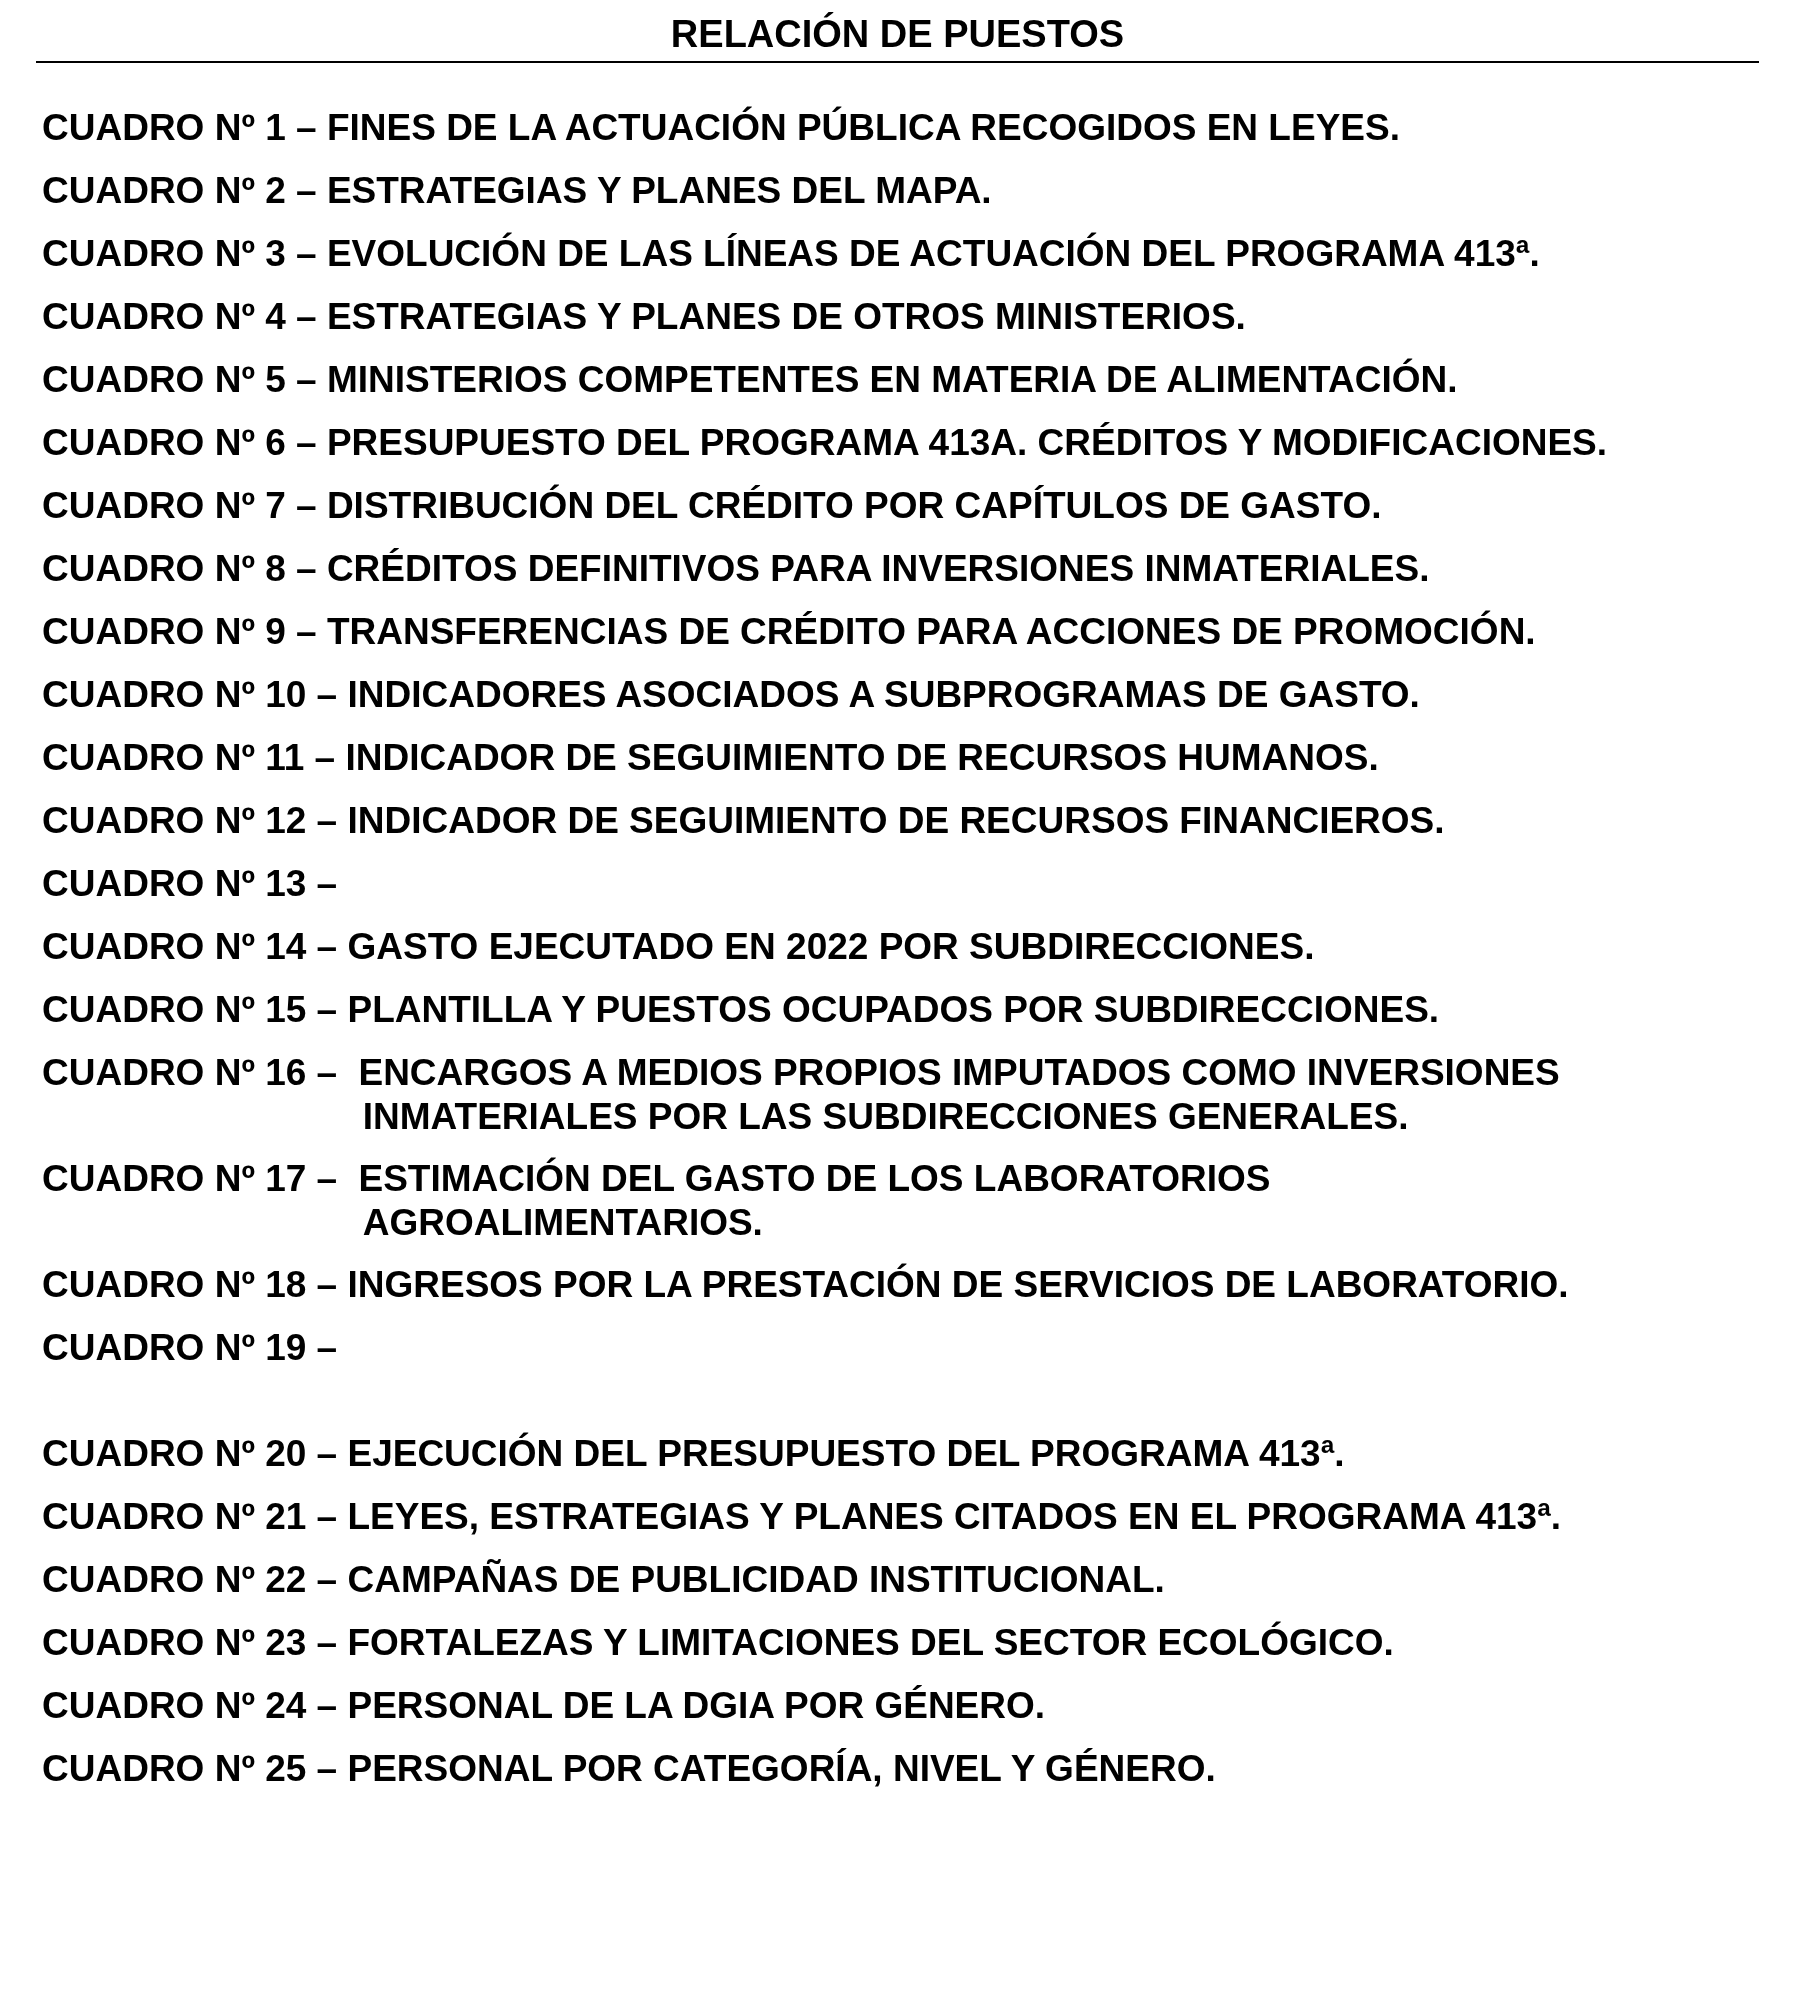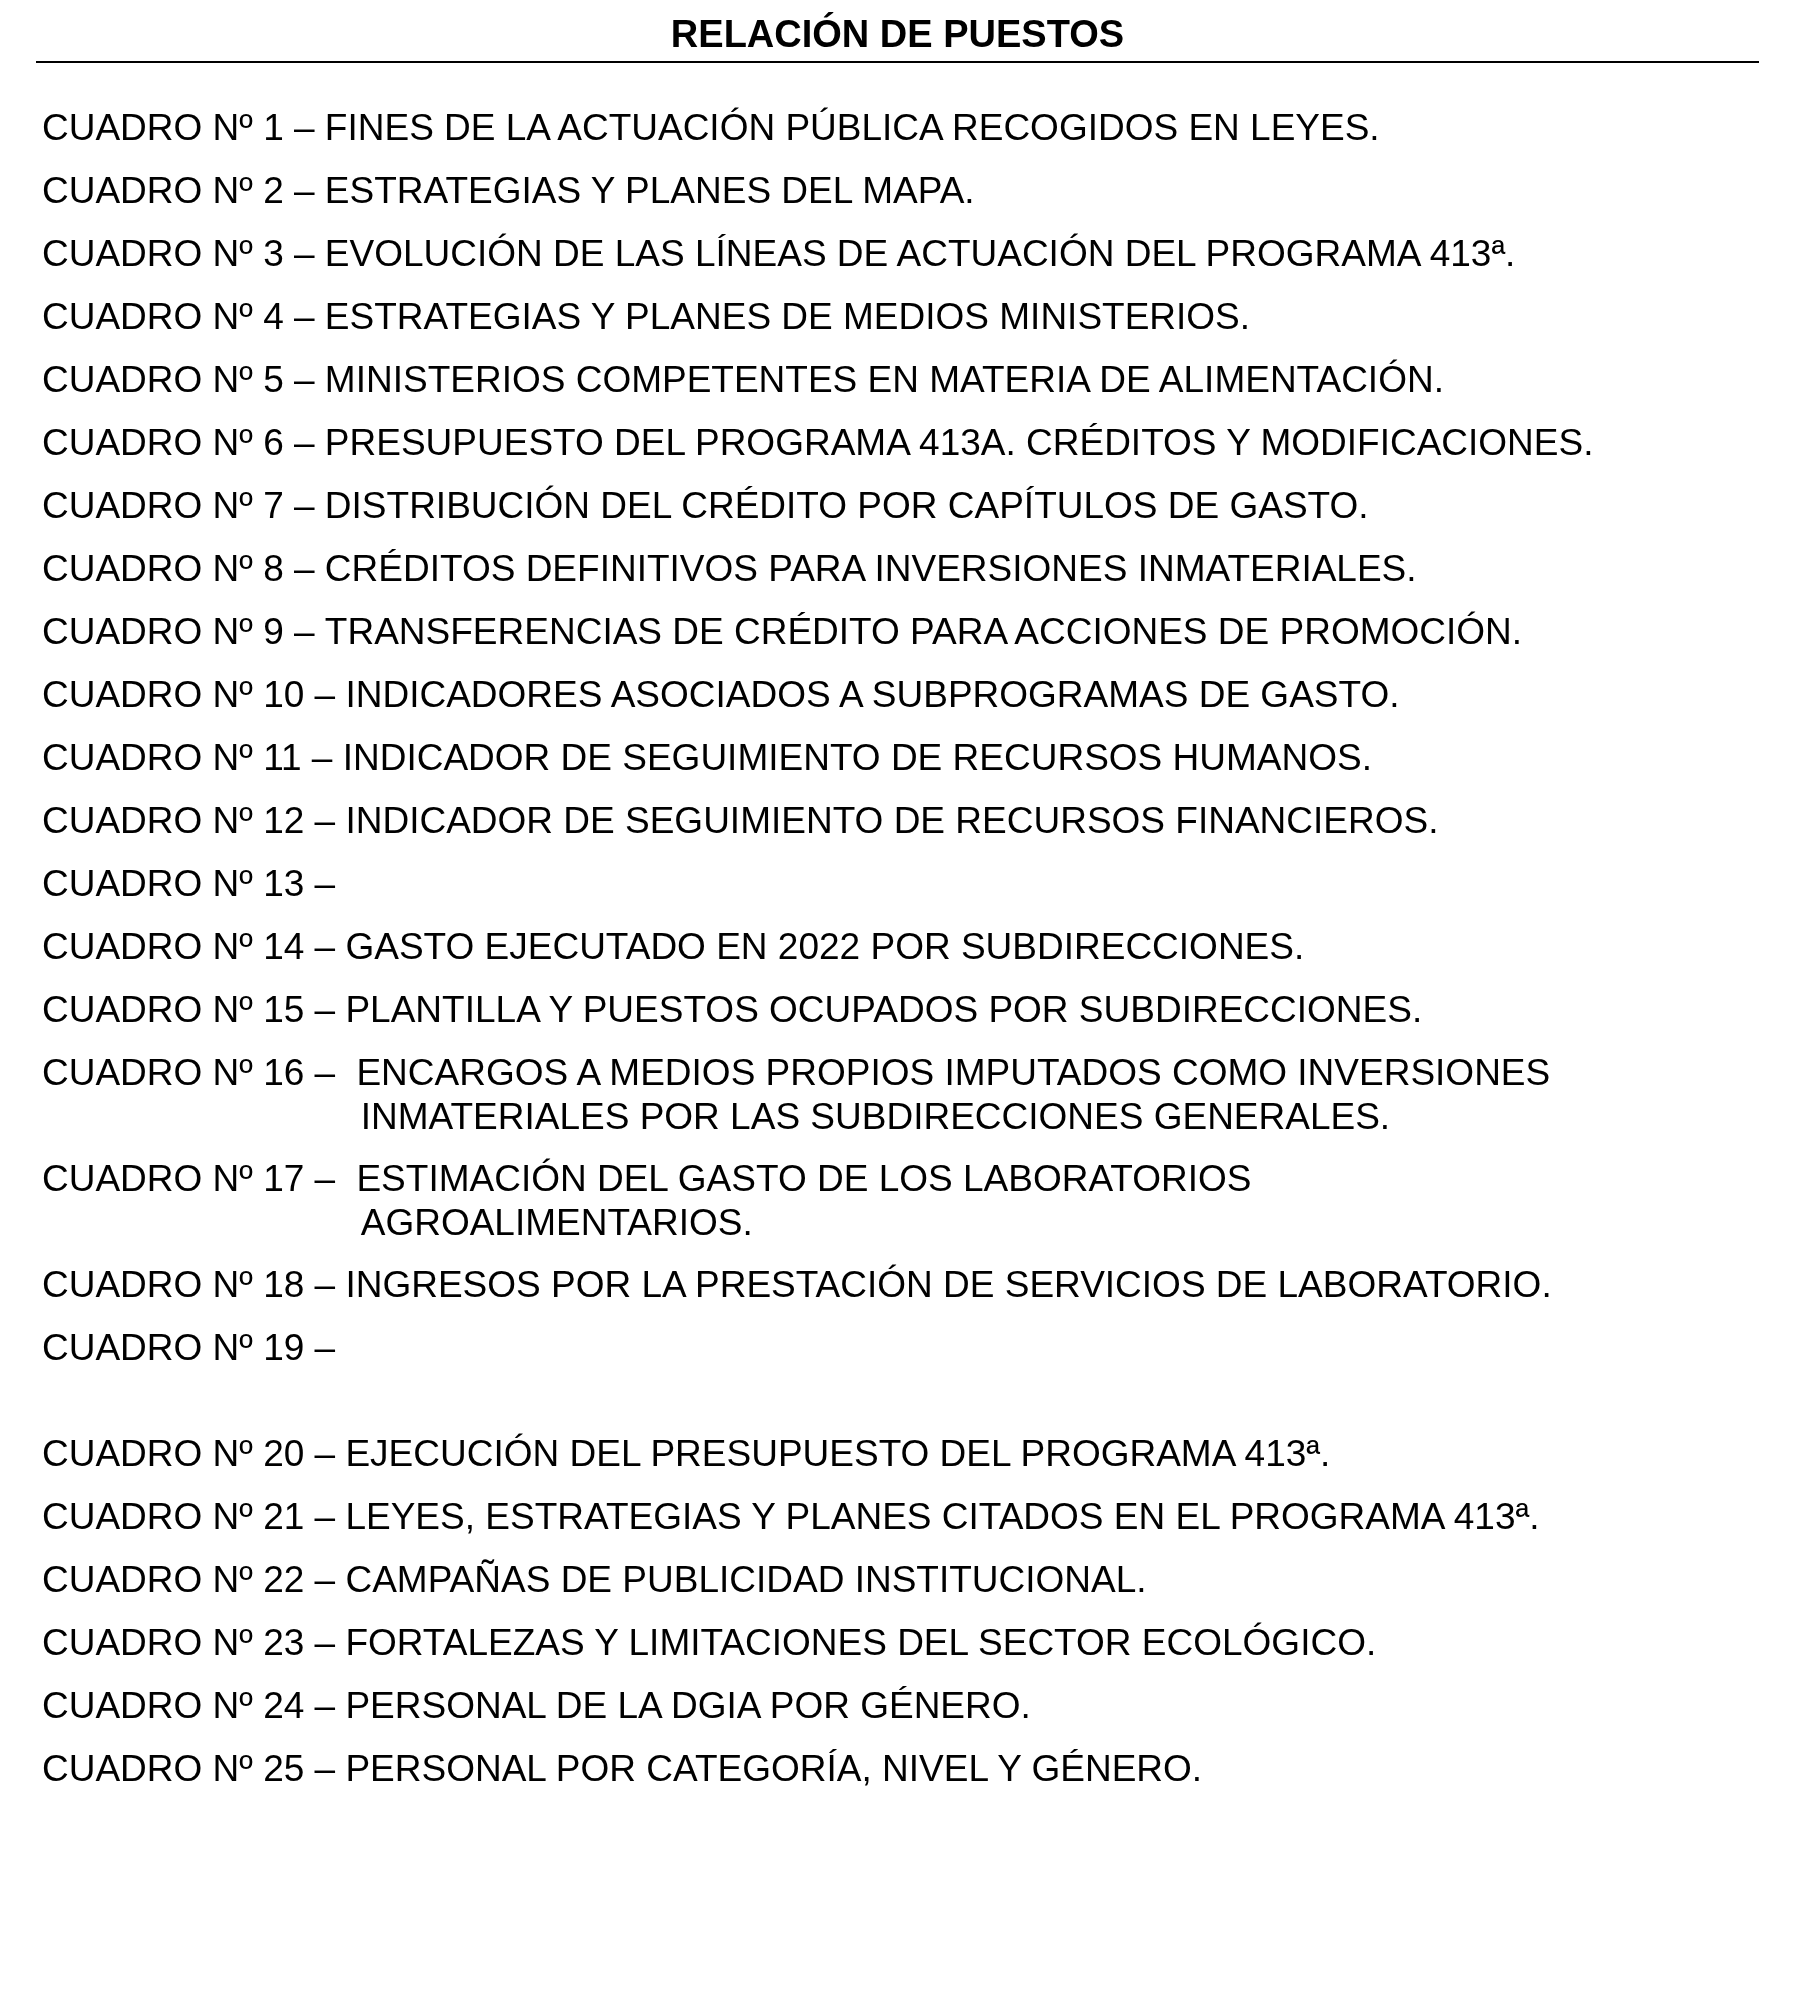--- a/index.html
+++ b/index.html
@@ -39,21 +39,21 @@
     left: 42px;
     top: 106px;
     width: 1738px;
     margin: 0;
     padding: 0;
     list-style: none;
   }
   .list-item {
     display: flex;
     align-items: flex-start;
-    font-weight: normal;
+    font-weight: bold;
     font-size: 37px;
     line-height: 44px;
     margin: 0;
     padding: 0;
     white-space: nowrap;
   }
   .list-item.single { height: 63px; }
   .list-item.double { height: 106px; gap: 11px; }
   .item-prefix {
     flex: 0 0 auto;
@@ -93,21 +93,21 @@
   </li>
   <li class="list-item single">
     <span class="item-prefix">CUADRO Nº 3 – </span>
     <span class="item-title">
         <span class="line">EVOLUCIÓN DE LAS LÍNEAS DE ACTUACIÓN DEL PROGRAMA 413ª.</span>
       </span>
   </li>
   <li class="list-item single">
     <span class="item-prefix">CUADRO Nº 4 – </span>
     <span class="item-title">
-        <span class="line">ESTRATEGIAS Y PLANES DE MEDIOS MINISTERIOS.</span>
+        <span class="line">ESTRATEGIAS Y PLANES DE OTROS MINISTERIOS.</span>
       </span>
   </li>
   <li class="list-item single">
     <span class="item-prefix">CUADRO Nº 5 – </span>
     <span class="item-title">
         <span class="line">MINISTERIOS COMPETENTES EN MATERIA DE ALIMENTACIÓN.</span>
       </span>
   </li>
   <li class="list-item single">
     <span class="item-prefix">CUADRO Nº 6 – </span>

